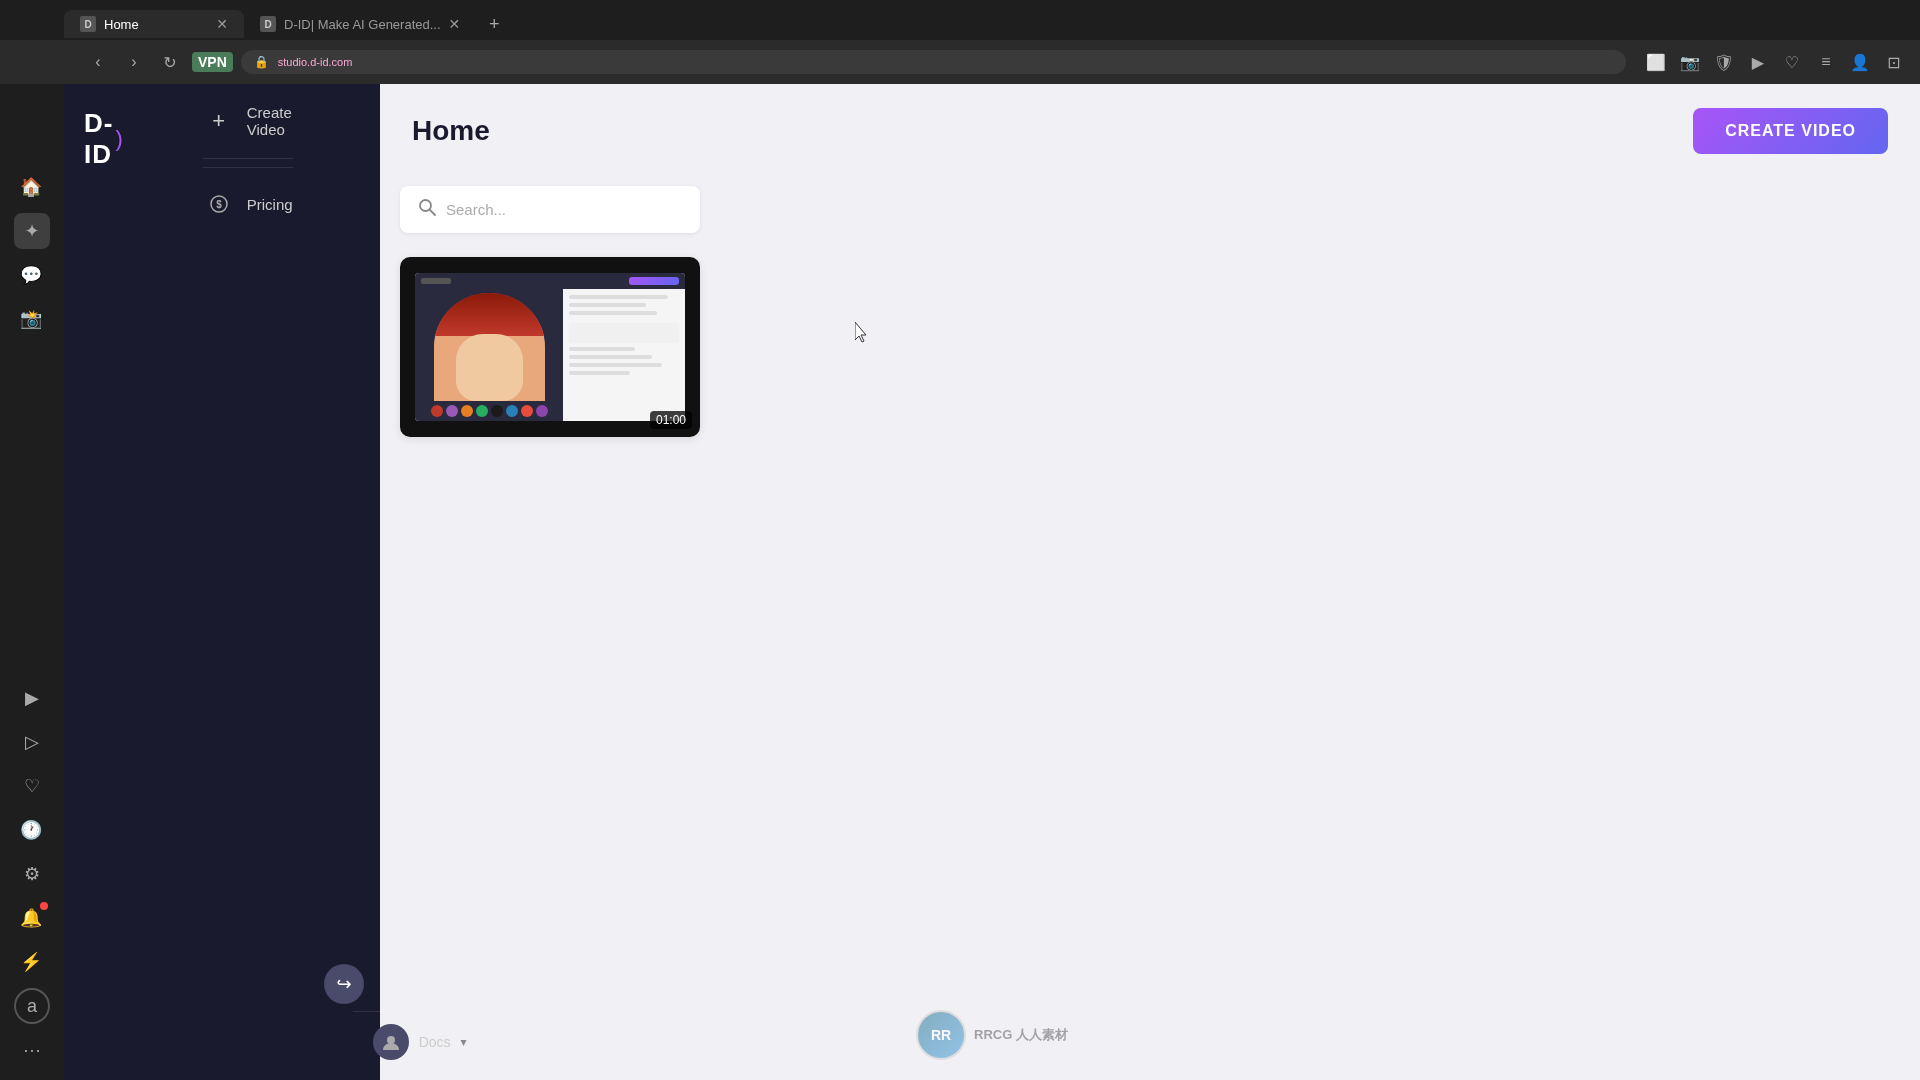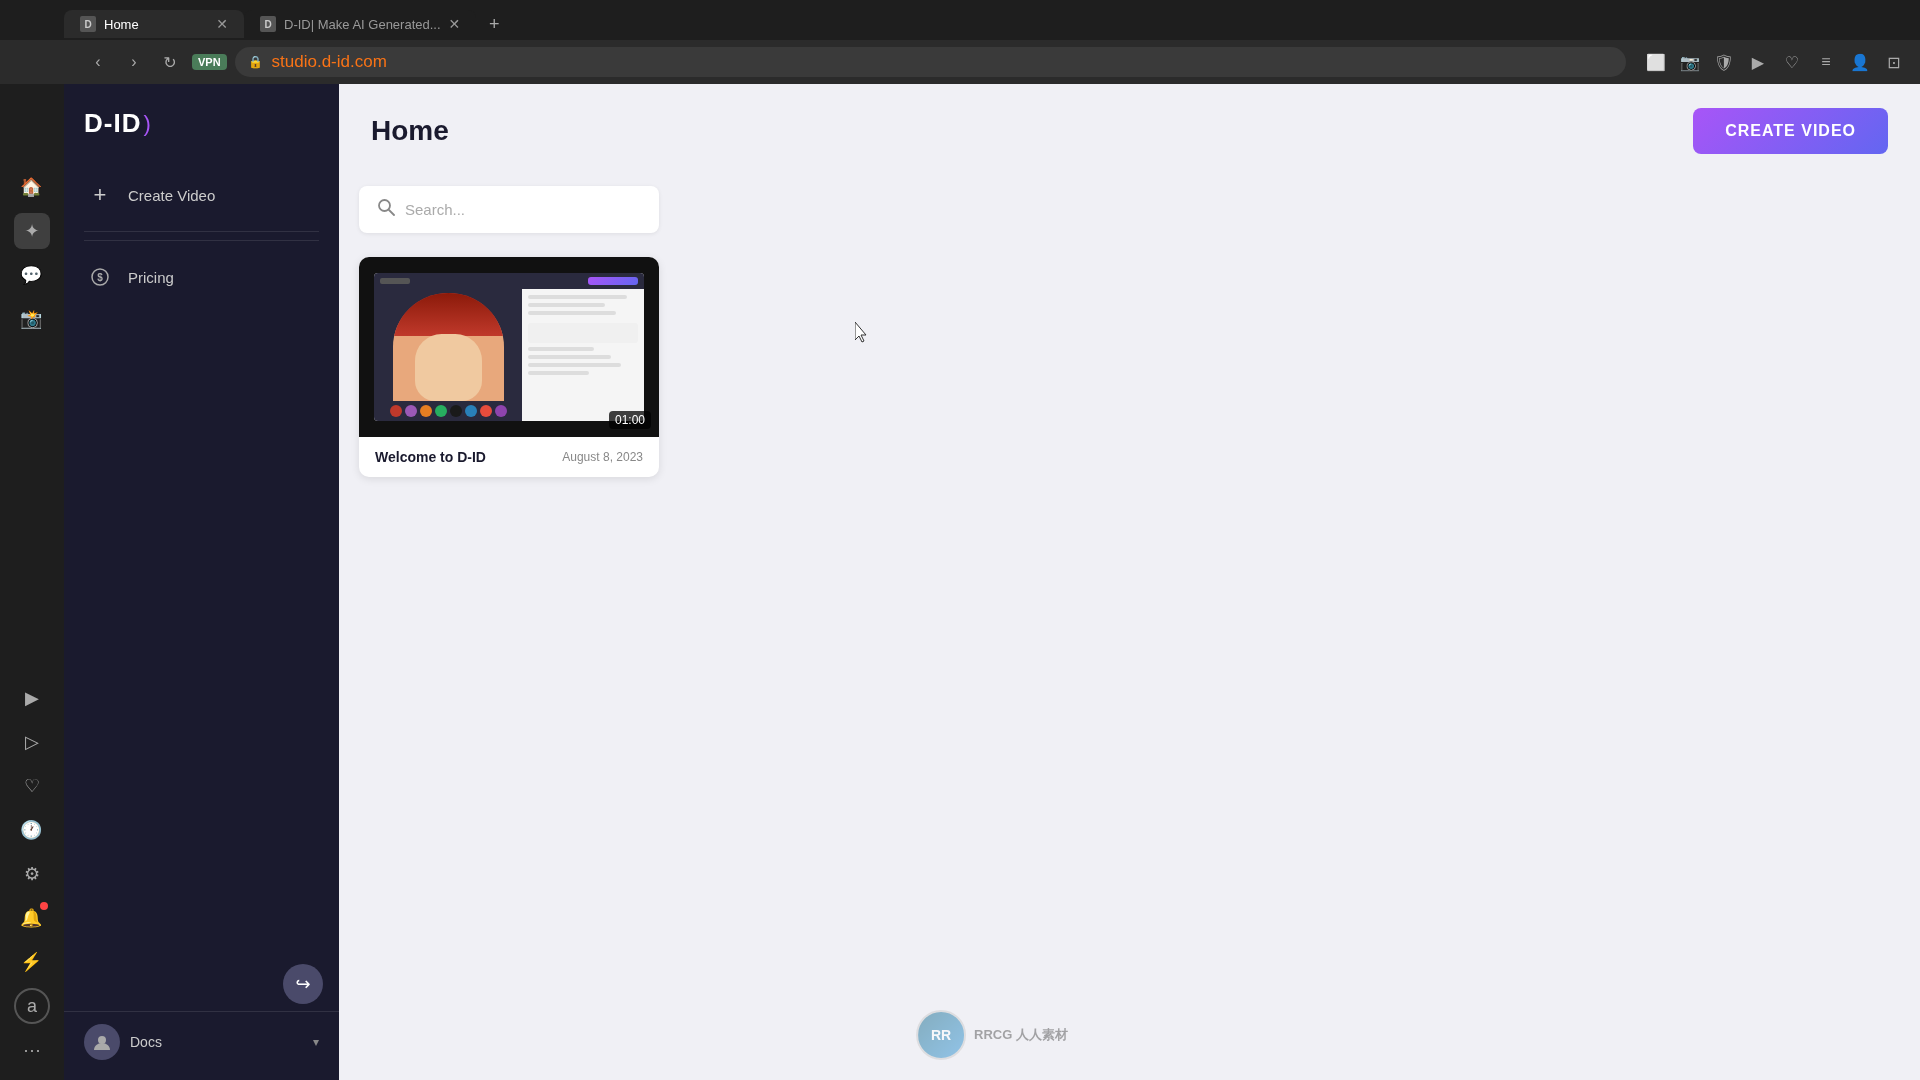--- a/index.html
+++ b/index.html
@@ -10,38 +10,38 @@
     .browser-tabs { display: flex; align-items: center; background: #1e1e1e; padding: 8px 0 0 0; height: 40px; }
     .browser-tab { display: flex; align-items: center; gap: 8px; padding: 6px 16px; background: #2b2b2b; border-radius: 8px 8px 0 0; font-size: 13px; color: #ccc; min-width: 180px; cursor: pointer; position: relative; }
     .browser-tab.active { background: #2b2b2b; color: #fff; }
     .browser-tab.inactive { background: #1e1e1e; color: #999; }
     .tab-favicon { width: 16px; height: 16px; background: #555; border-radius: 2px; display: flex; align-items: center; justify-content: center; font-size: 10px; font-weight: bold; color: #ccc; }
     .tab-close { margin-left: auto; color: #999; font-size: 14px; cursor: pointer; }
     .tab-new { width: 28px; height: 28px; display: flex; align-items: center; justify-content: center; color: #aaa; font-size: 18px; cursor: pointer; margin-left: 4px; }
 
     .browser-toolbar { display: flex; align-items: center; background: #2b2b2b; padding: 6px 12px; gap: 8px; height: 44px; }
     .nav-btn { width: 28px; height: 28px; display: flex; align-items: center; justify-content: center; color: #aaa; font-size: 16px; cursor: pointer; border-radius: 50%; }
-    .vpn-badge { background: #4a7c59; color: #fff; font-size: 11px; font-weight: bold; padding: 2px 6px; border-radius: 4px; cursor: pointer; }
+    .vpn-badge { background: #4a7c59; color: #fff; font-size: 14px; font-weight: bold; padding: 2px 6px; border-radius: 4px; cursor: pointer; }
     .address-bar { flex: 1; display: flex; align-items: center; background: #3a3a3a; border-radius: 20px; padding: 5px 14px; gap: 8px; }
     .lock-icon { color: #aaa; font-size: 12px; }
-    .address-text { color: #f97316; font-size: 17px; }
+    .address-text { color: #f9a8d4; font-size: 11px; }
     .toolbar-icons { display: flex; gap: 6px; align-items: center; margin-left: 8px; }
     .toolbar-icon { color: #aaa; font-size: 16px; cursor: pointer; width: 28px; height: 28px; display: flex; align-items: center; justify-content: center; border-radius: 4px; }
 
     
     .browser-side { position: absolute; left: 0; top: 40px; width: 64px; height: calc(100% - 40px); background: #1e1e1e; display: flex; flex-direction: column; align-items: center; padding: 12px 0; gap: 8px; z-index: 10; }
     .side-icon { width: 36px; height: 36px; display: flex; align-items: center; justify-content: center; border-radius: 8px; cursor: pointer; font-size: 18px; color: #aaa; }
     .side-icon.opera { color: #ff3131; font-size: 22px; }
     .side-icon.active { background: rgba(255,255,255,0.15); }
 
     
     .app-container { position: absolute; left: 64px; top: 84px; right: 0; bottom: 0; display: flex; background: #f0f0f5; }
 
     
-    .sidebar { width: 275px; background: #1a1a2e; display: flex; flex-direction: column; padding: 0; flex-shrink: 0; position: relative; }
+    .sidebar { width: 316px; background: #1a1a2e; display: flex; flex-direction: row; padding: 0; flex-shrink: 0; position: relative; gap: 40px; }
     .sidebar-logo { padding: 24px 20px 20px; }
 
     .sidebar-nav { flex: 1; padding: 8px 0; }
     .nav-item { display: flex; align-items: center; gap: 12px; padding: 12px 20px; color: #ccc; cursor: pointer; font-size: 15px; transition: background 0.2s; }
     .nav-item.active { color: #fff; }
     .nav-icon { width: 32px; height: 32px; display: flex; align-items: center; justify-content: center; font-size: 18px; flex-shrink: 0; }
     .nav-item.active .nav-icon { background: #3a3a5c; border-radius: 8px; }
     .nav-divider { border: none; border-top: 1px solid rgba(255,255,255,0.1); margin: 8px 20px; }
 
     .nav-badge { background: #a855f7; color: #fff; font-size: 10px; font-weight: bold; padding: 1px 6px; border-radius: 10px; margin-left: auto; }
@@ -252,24 +252,20 @@
                       <div style="height:4px;background:#ddd;border-radius:2px;width:60%;"></div>
                       <div style="height:4px;background:#ddd;border-radius:2px;width:75%;"></div>
                       <div style="height:4px;background:#ddd;border-radius:2px;width:85%;"></div>
                       <div style="height:4px;background:#ddd;border-radius:2px;width:55%;"></div>
                     </div>
                   </div>
                 </div>
               </div>
               <div class="video-duration">01:00</div>
             </div>
-            <div class="video-info">
-              <span class="video-title">Welcome to D-ID</span>
-              <span class="video-date">August 8, 2023</span>
-            </div>
           </div>
         </div>
       </div>
 
       <div style="position:absolute;bottom:20px;left:50%;transform:translateX(-50%);display:flex;align-items:center;gap:8px;opacity:0.5;">
         <div style="width:50px;height:50px;border-radius:50%;background:linear-gradient(135deg,#1a6b8a,#3498db);display:flex;align-items:center;justify-content:center;color:#fff;font-size:14px;font-weight:bold;border:2px solid #ccc;">RR</div>
         <span style="color:#555;font-size:13px;font-weight:600;">RRCG 人人素材</span>
       </div>
     </div>
   </div>

